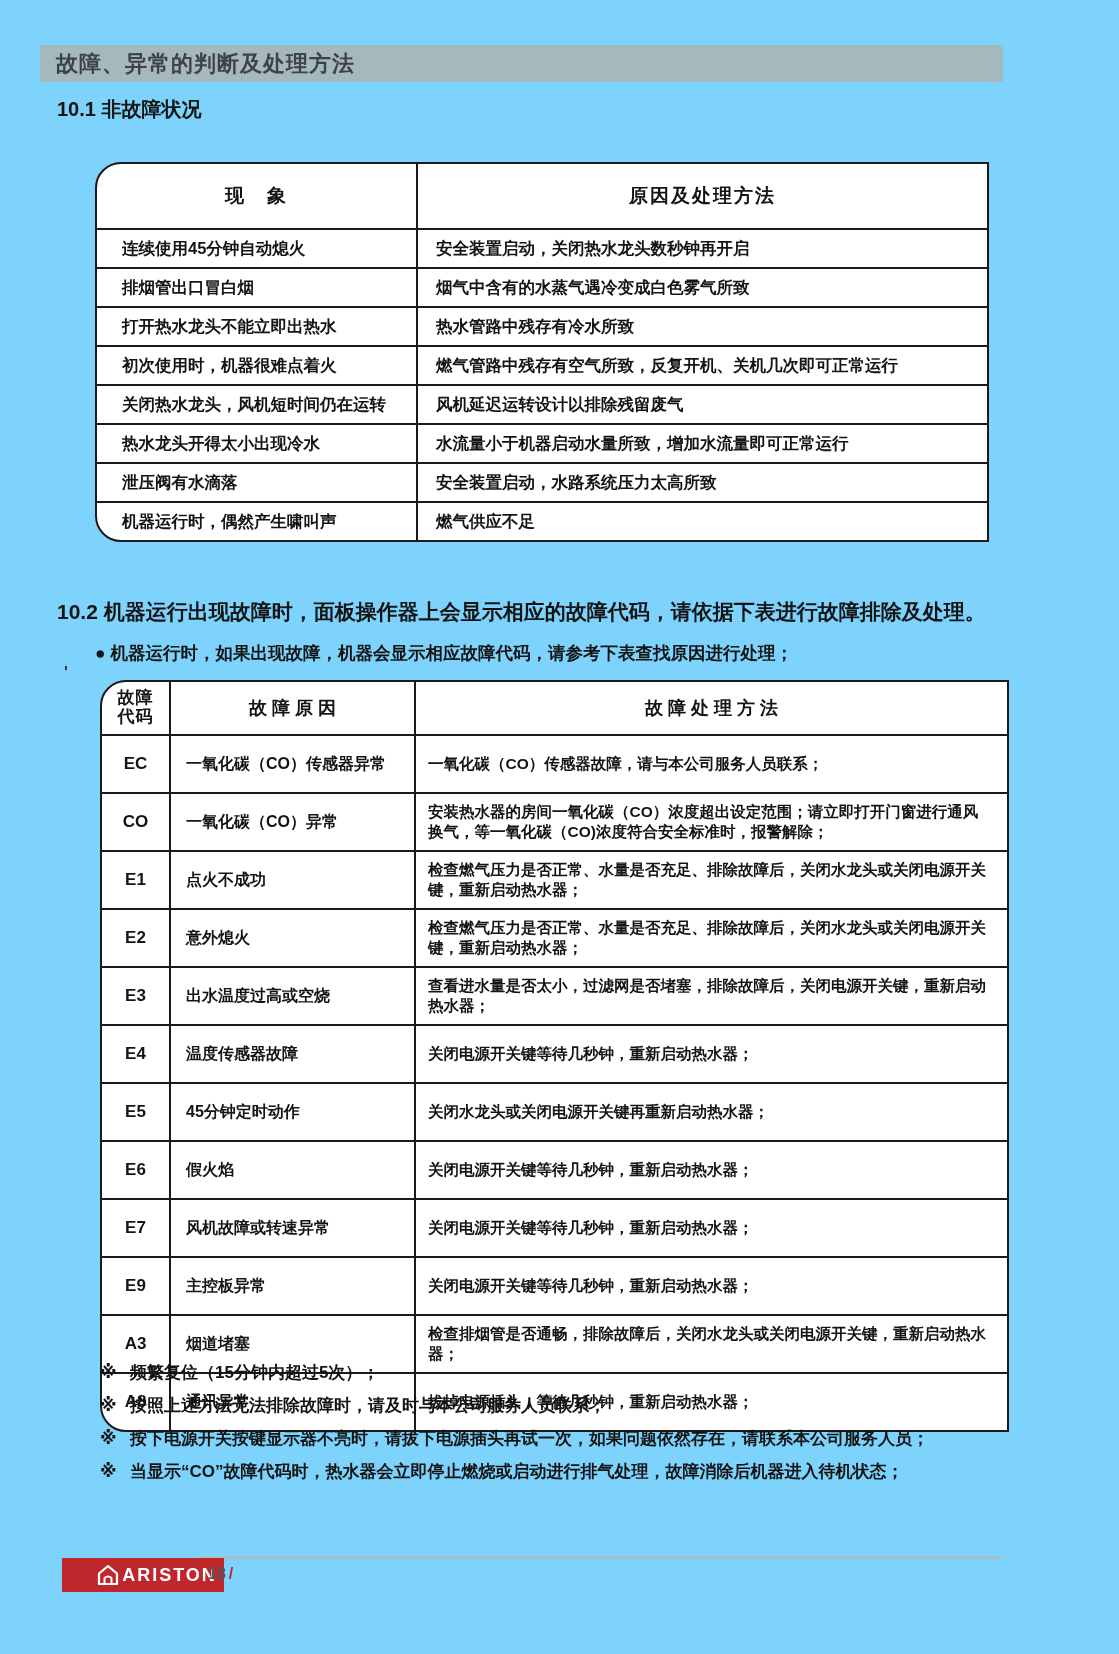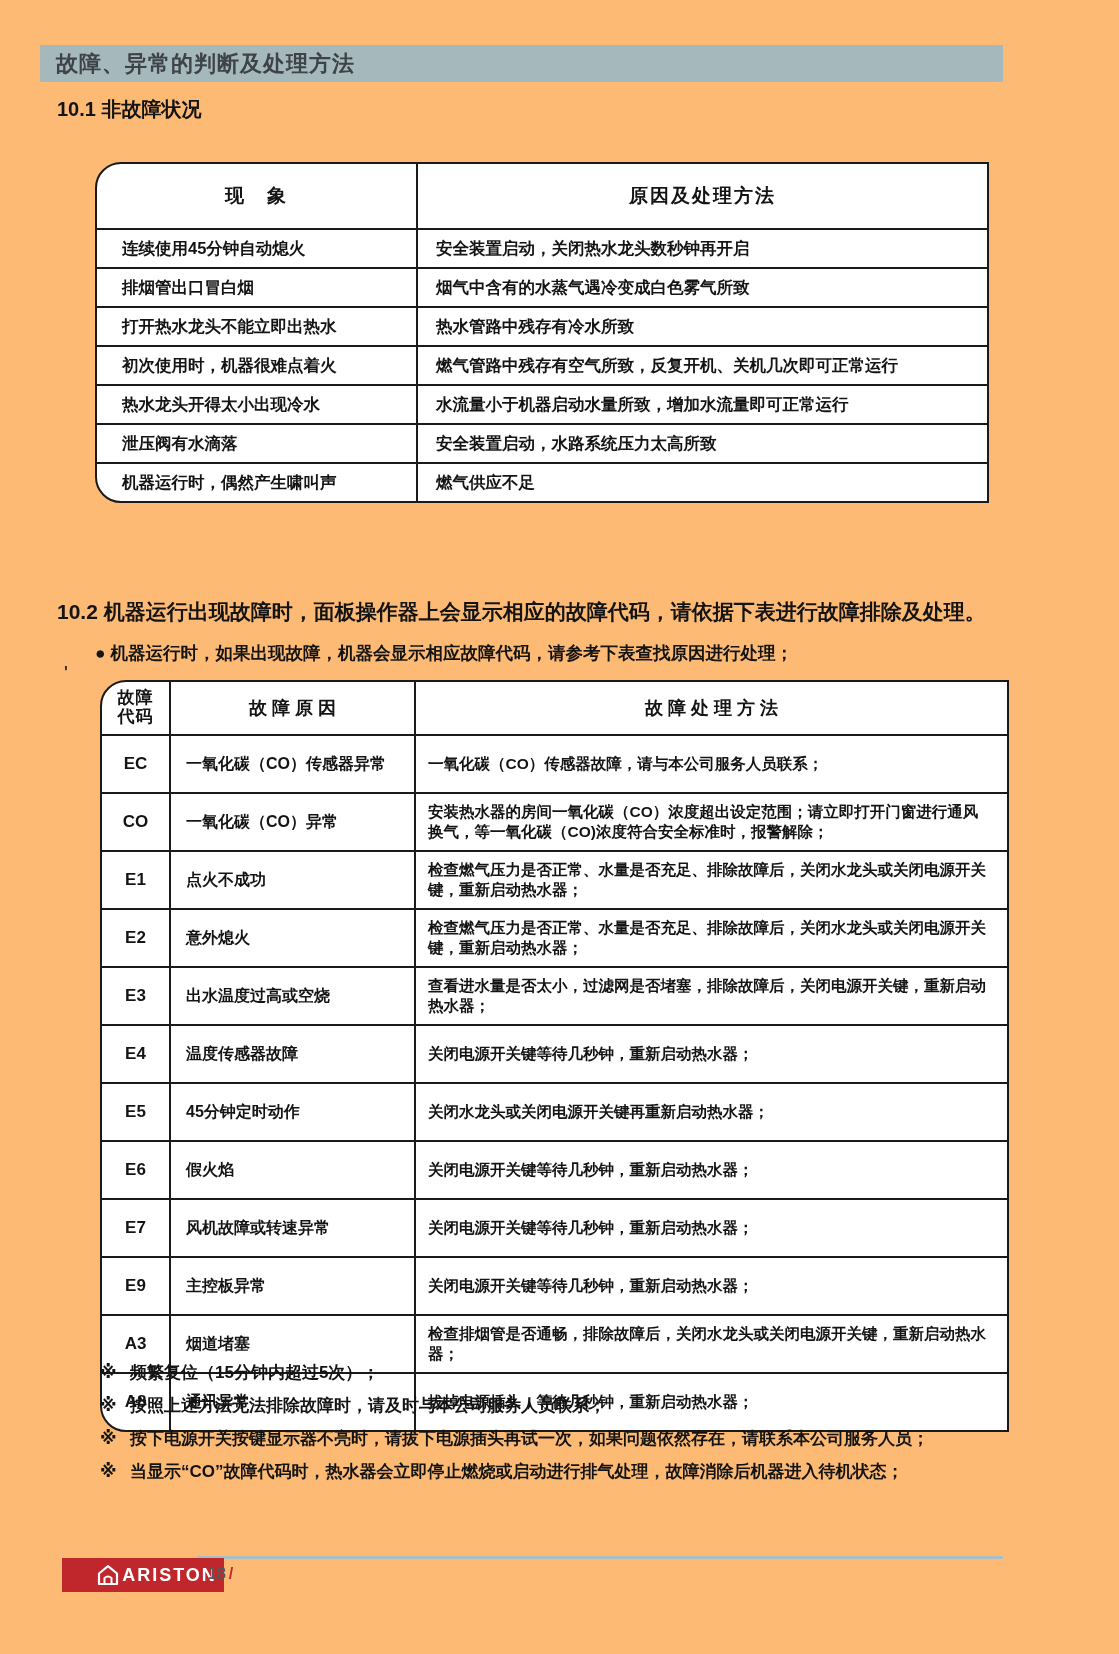--- a/index.html
+++ b/index.html
@@ -1,19 +1,19 @@
 <!DOCTYPE html>
 <html lang="zh"><head>
 <meta charset="utf-8">
 <style>
   html,body{margin:0;padding:0;background:#ffffff;}
   .page{
     position:relative;
     width:1119px;height:1654px;
-    background:#fdba74;
+    background:#7dd3fc;
     font-family:"Liberation Sans","DejaVu Sans",sans-serif;
     color:#141414;
     overflow:hidden;
   }
   
   .banner{
     position:absolute;left:40px;top:45px;width:963px;height:37px;
     background:#a5b8bc;display:flex;align-items:center;
   }
   .banner span{
@@ -107,20 +107,24 @@
         </tr>
         <tr>
           <td class="ph">打开热水龙头不能立即出热水</td>
           <td class="ca">热水管路中残存有冷水所致</td>
         </tr>
         <tr>
           <td class="ph">初次使用时，机器很难点着火</td>
           <td class="ca">燃气管路中残存有空气所致，反复开机、关机几次即可正常运行</td>
         </tr>
         <tr>
+          <td class="ph">关闭热水龙头，风机短时间仍在运转</td>
+          <td class="ca">风机延迟运转设计以排除残留废气</td>
+        </tr>
+        <tr>
           <td class="ph">热水龙头开得太小出现冷水</td>
           <td class="ca">水流量小于机器启动水量所致，增加水流量即可正常运行</td>
         </tr>
         <tr>
           <td class="ph">泄压阀有水滴落</td>
           <td class="ca">安全装置启动，水路系统压力太高所致</td>
         </tr>
         <tr>
           <td class="ph">机器运行时，偶然产生啸叫声</td>
           <td class="ca">燃气供应不足</td>

